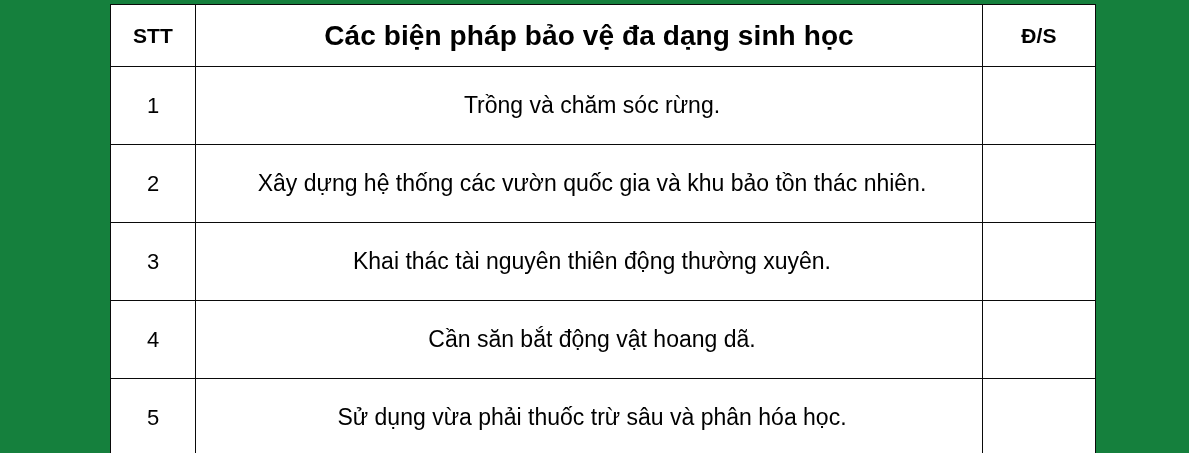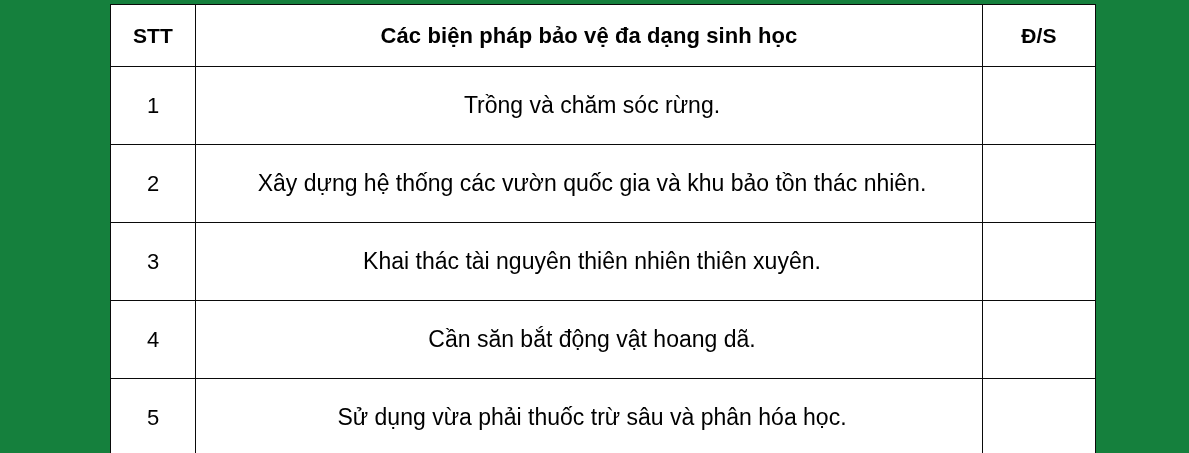--- a/index.html
+++ b/index.html
@@ -45,21 +45,21 @@
   col.col-ds    { width: 113px; }
 
   thead th {
     height: 61px;
     font-weight: bold;
     font-size: 21px;
     text-align: center;
     letter-spacing: 0.1px;
   }
   thead th.th-desc {
-    font-size: 22px;
+    font-size: 28px;
   }
   tbody tr {
     height: 78px;
   }
   tbody td.cell-stt {
     text-align: center;
     font-size: 22px;
     font-weight: 400;
   }
   tbody td.cell-desc {
@@ -99,21 +99,21 @@
           <td class="cell-desc">Trồng và chăm sóc rừng.</td>
           <td class="cell-ds"></td>
         </tr>
         <tr>
           <td class="cell-stt">2</td>
           <td class="cell-desc">Xây dựng hệ thống các vườn quốc gia và khu bảo tồn thác nhiên.</td>
           <td class="cell-ds"></td>
         </tr>
         <tr>
           <td class="cell-stt">3</td>
-          <td class="cell-desc">Khai thác tài nguyên thiên nhiên thiên xuyên.</td>
+          <td class="cell-desc">Khai thác tài nguyên thiên động thường xuyên.</td>
           <td class="cell-ds"></td>
         </tr>
         <tr>
           <td class="cell-stt">4</td>
           <td class="cell-desc">Cần săn bắt động vật hoang dã.</td>
           <td class="cell-ds"></td>
         </tr>
         <tr>
           <td class="cell-stt">5</td>
           <td class="cell-desc">Sử dụng vừa phải thuốc trừ sâu và phân hóa học.</td>

